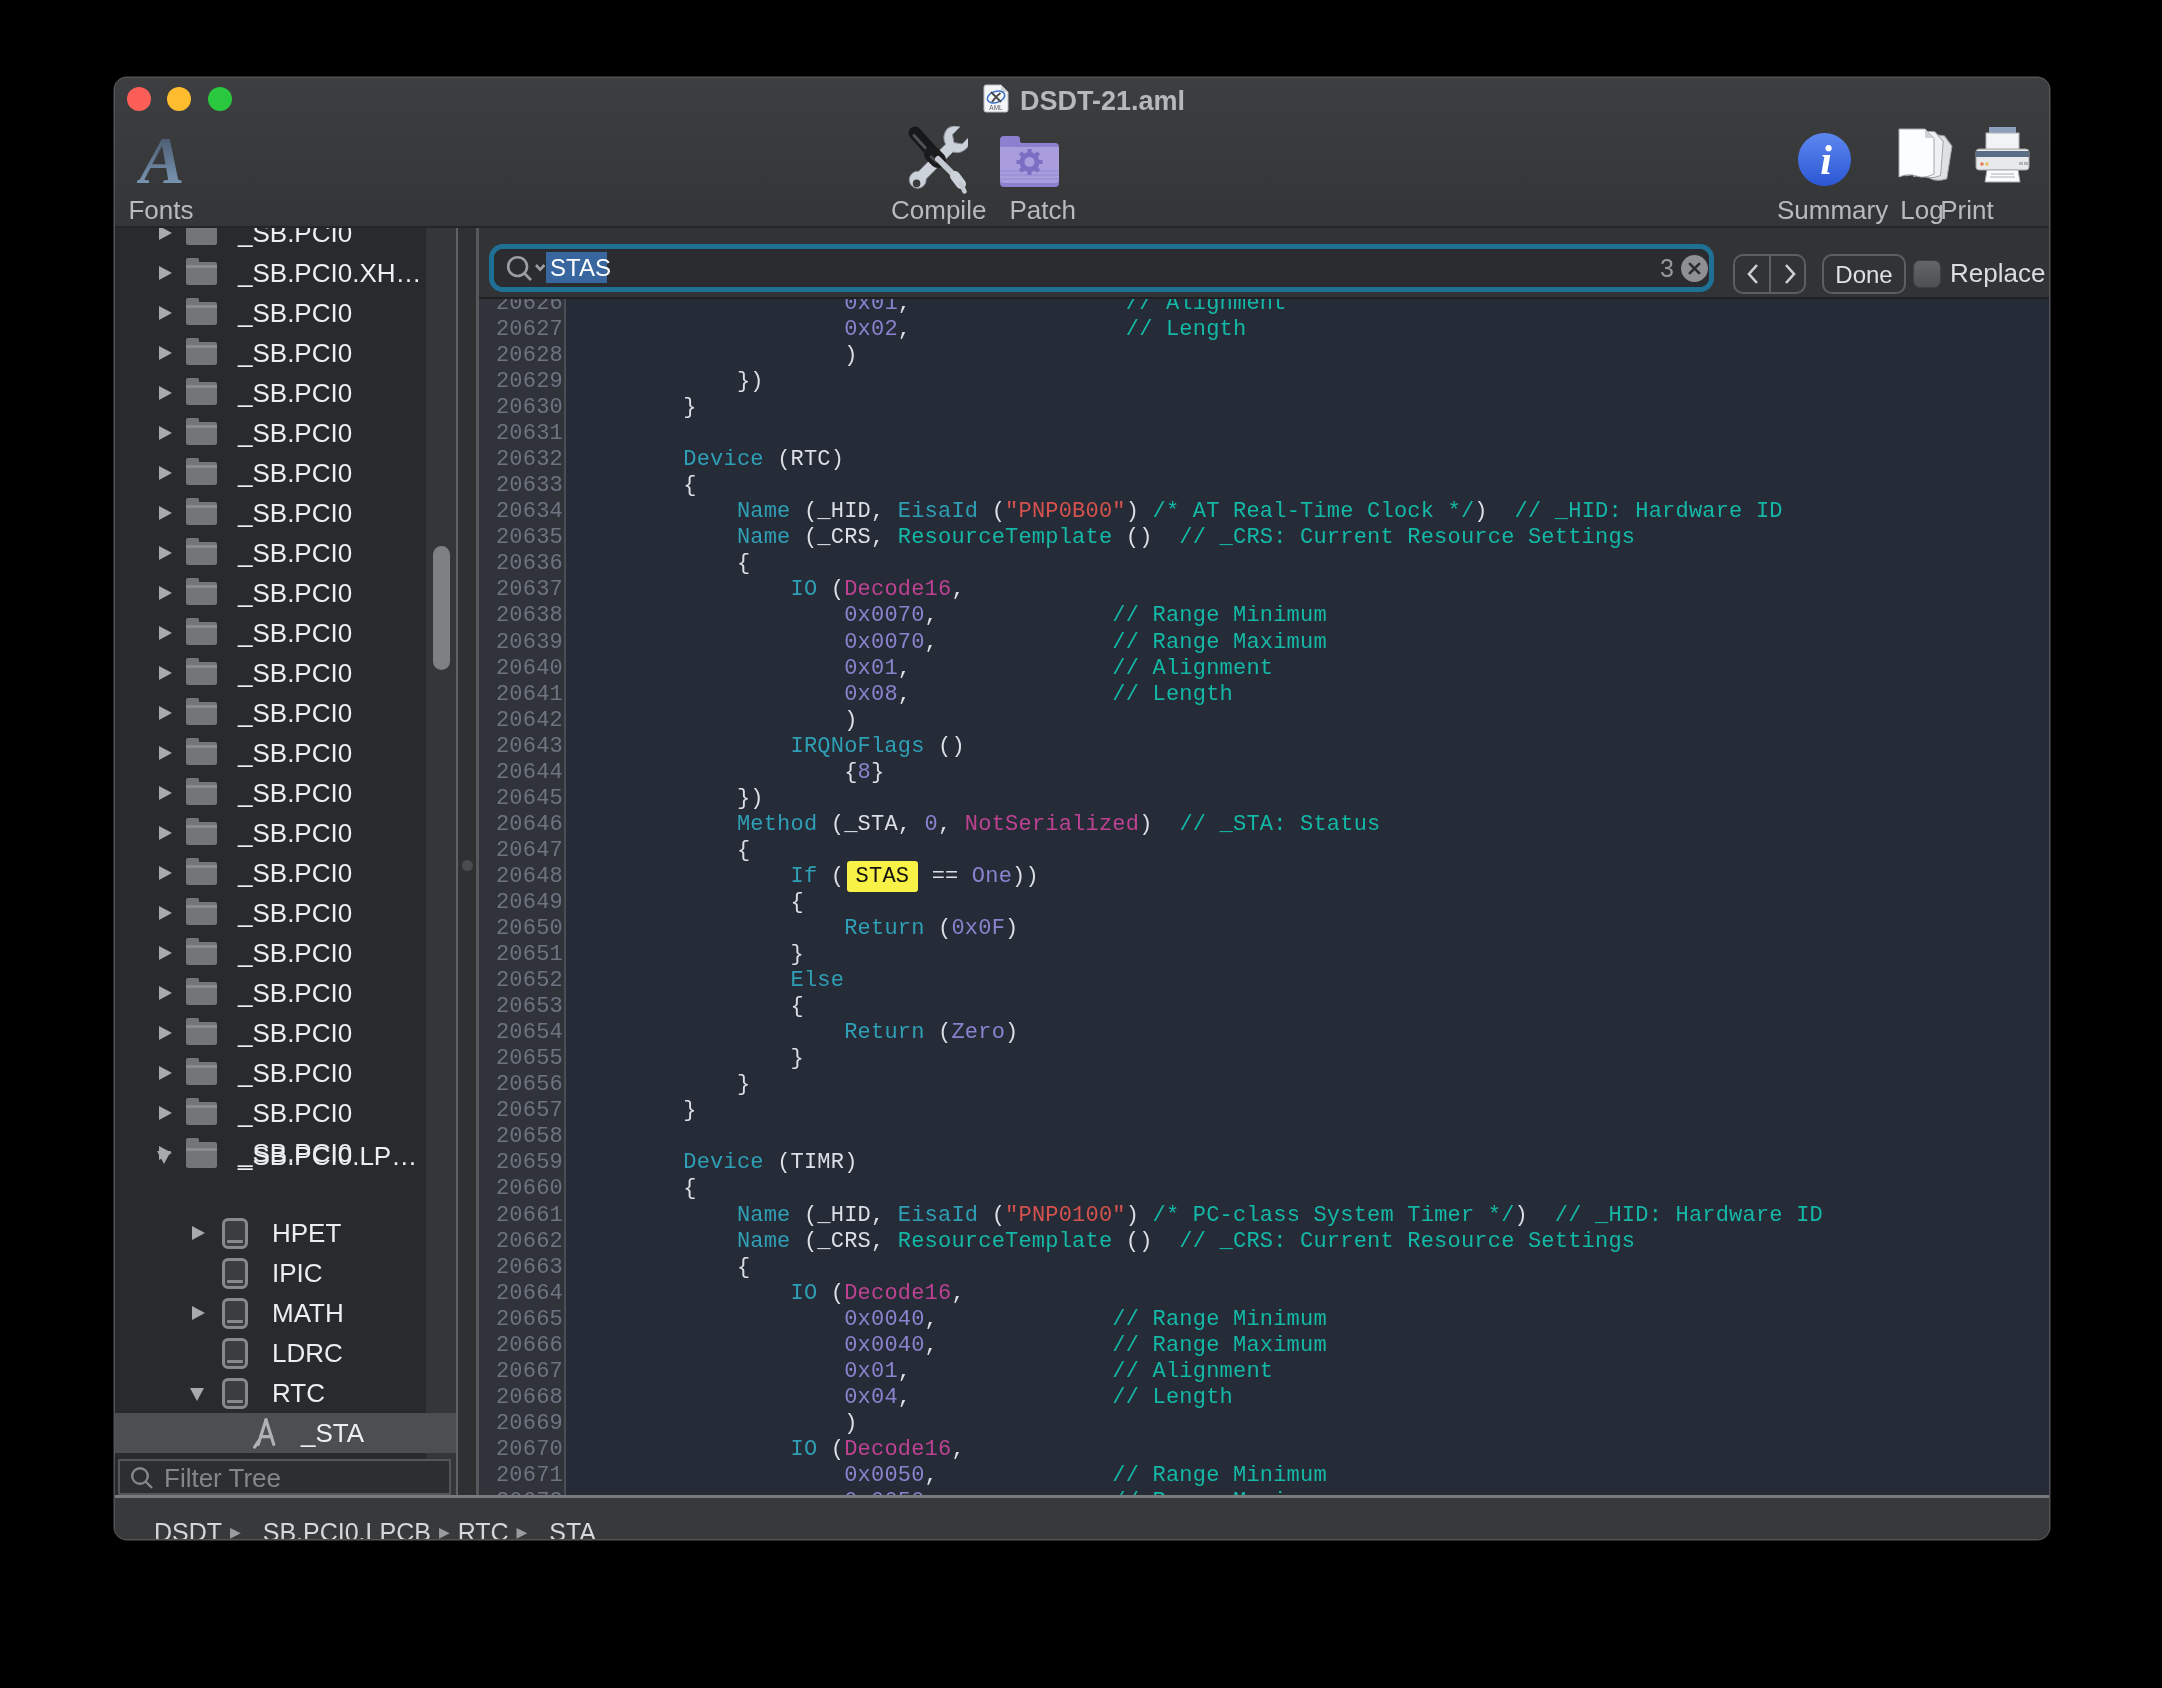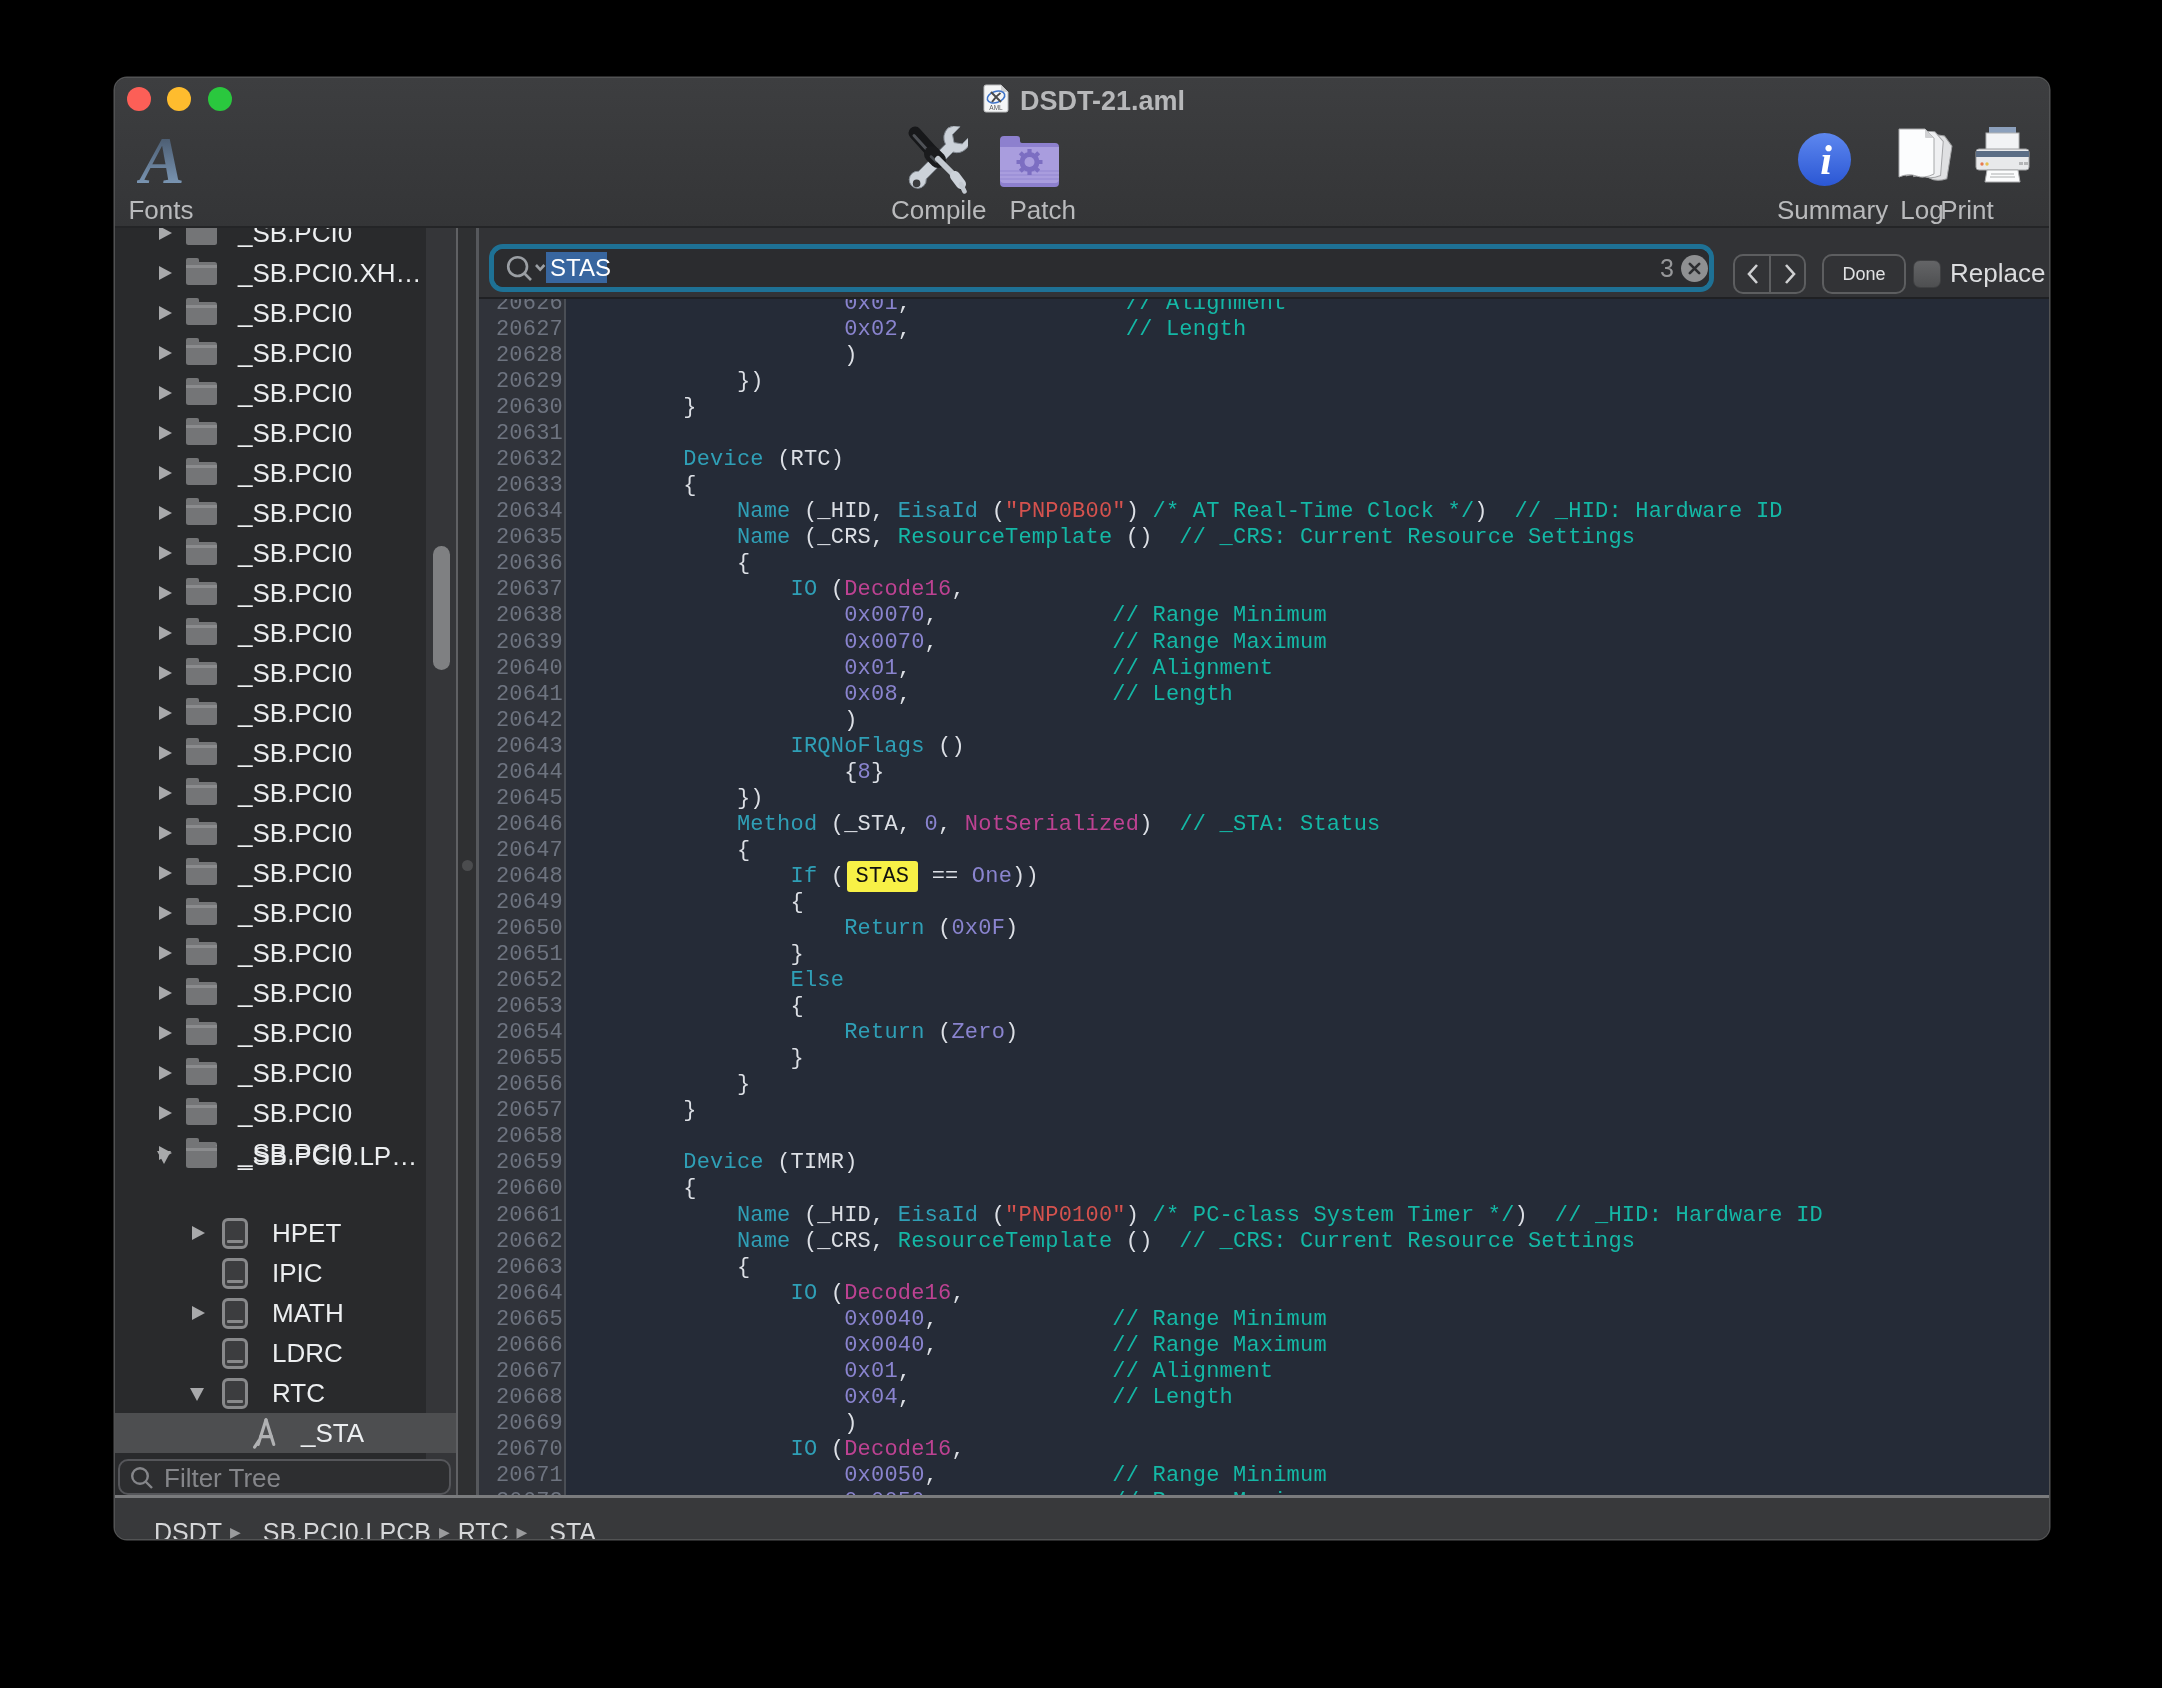--- a/index.html
+++ b/index.html
@@ -28,21 +28,21 @@
 .row{position:absolute;left:0;width:311px;height:40px;}
 .row.selrow{background:#4d4e50;width:341px;}
 .rtxt{position:absolute;top:5px;color:#eceef0;font-size:26px;white-space:nowrap;}
 .tri-r{position:absolute;top:13px;width:0;height:0;border-left:13px solid #a8a9ab;border-top:7.5px solid transparent;border-bottom:7.5px solid transparent;}
 .tri-d{position:absolute;top:15px;width:0;height:0;border-top:13px solid #a8a9ab;border-left:7.5px solid transparent;border-right:7.5px solid transparent;}
 .fold{position:absolute;top:9px;width:31px;height:23px;background:#747577;border-radius:2.5px;}
 .fold:before{content:"";position:absolute;left:0;top:-4px;width:13px;height:6px;background:#747577;border-radius:2px 2px 0 0;}
 .fold:after{content:"";position:absolute;left:0;top:3px;width:31px;height:2.5px;background:#8b8c8e;}
 .dev{position:absolute;top:5px;width:26px;height:31px;border:3px solid #88898b;border-radius:6px;background:#3c3d3f;}
 .dev:after{content:"";position:absolute;left:2px;right:2px;bottom:3.5px;height:2.5px;background:#88898b;border-radius:1px;}
-.filter{position:absolute;left:3px;top:1231px;width:333px;height:36px;border:2px solid #55565a;border-radius:10px;background:#2d2e30;}
+.filter{position:absolute;left:3px;top:1231px;width:333px;height:36px;border:2px solid #55565a;border-radius:0;background:#2d2e30;}
 
 .divider{position:absolute;left:343px;top:150px;width:19px;height:1267px;background:#2f3032;}
 .eedge{position:absolute;left:361px;top:150px;width:2.5px;height:1267px;background:#56585c;}
 .editor{position:absolute;left:363px;top:150px;width:1571px;height:1267px;background:#252b37;overflow:hidden;}
 .gutter{position:absolute;left:0;top:0;width:88px;height:100%;background:#30333a;border-right:2.5px solid #4a4e55;}
 pre{margin:0;font-family:"Liberation Mono",monospace;font-size:22px;line-height:26.05px;letter-spacing:0.205px;}
 .nums{position:absolute;left:0;width:85px;top:62.9px;text-align:right;color:#6e7480;}
 .code{position:absolute;left:98px;top:62.9px;color:#dcdfe5;}
 .k{color:#2f9fb6}.g{color:#14b8a6}.p{color:#8a84cf}.m{color:#bd4292}.r{color:#d5524e}
 .hl{background:#f8f146;color:#111;border-radius:3px;padding:3px 9px;margin-left:-11px;}
@@ -426,21 +426,21 @@
       </div>
     </div>
     <div class="btn" style="left:1257px;width:73px;"></div>
     <div style="position:absolute;left:1292.5px;top:28px;width:2px;height:36px;background:#5d5e60;"></div>
     <svg style="position:absolute;left:1268px;top:34px;" width="18" height="24" viewBox="0 0 18 24">
         <path d="M13 3 L5 12 L13 21" stroke="#cfd0d2" stroke-width="2.6" fill="none"></path>
       </svg>
     <svg style="position:absolute;left:1305px;top:34px;" width="18" height="24" viewBox="0 0 18 24">
         <path d="M5 3 L13 12 L5 21" stroke="#cfd0d2" stroke-width="2.6" fill="none"></path>
       </svg>
-    <div class="btn" style="left:1346px;width:84px;text-align:center;font-size:18px;line-height:37px;color:#e0e1e3;">Done</div>
+    <div class="btn" style="left:1346px;width:84px;text-align:center;font-size:24px;line-height:37px;color:#e0e1e3;">Done</div>
     <div class="ckbox"></div>
     <div style="position:absolute;left:1474px;top:30px;font-size:26px;color:#dcdddf;">Replace</div>
   </div>
   <div class="eedge"></div>
   <div class="status">
     <div class="crumb">DSDT<span class="sep">▶</span>_SB.PCI0.LPCB<span class="sep">▶</span>RTC<span class="sep">▶</span>_STA</div>
   </div>
 </div>
 
 </body></html>

